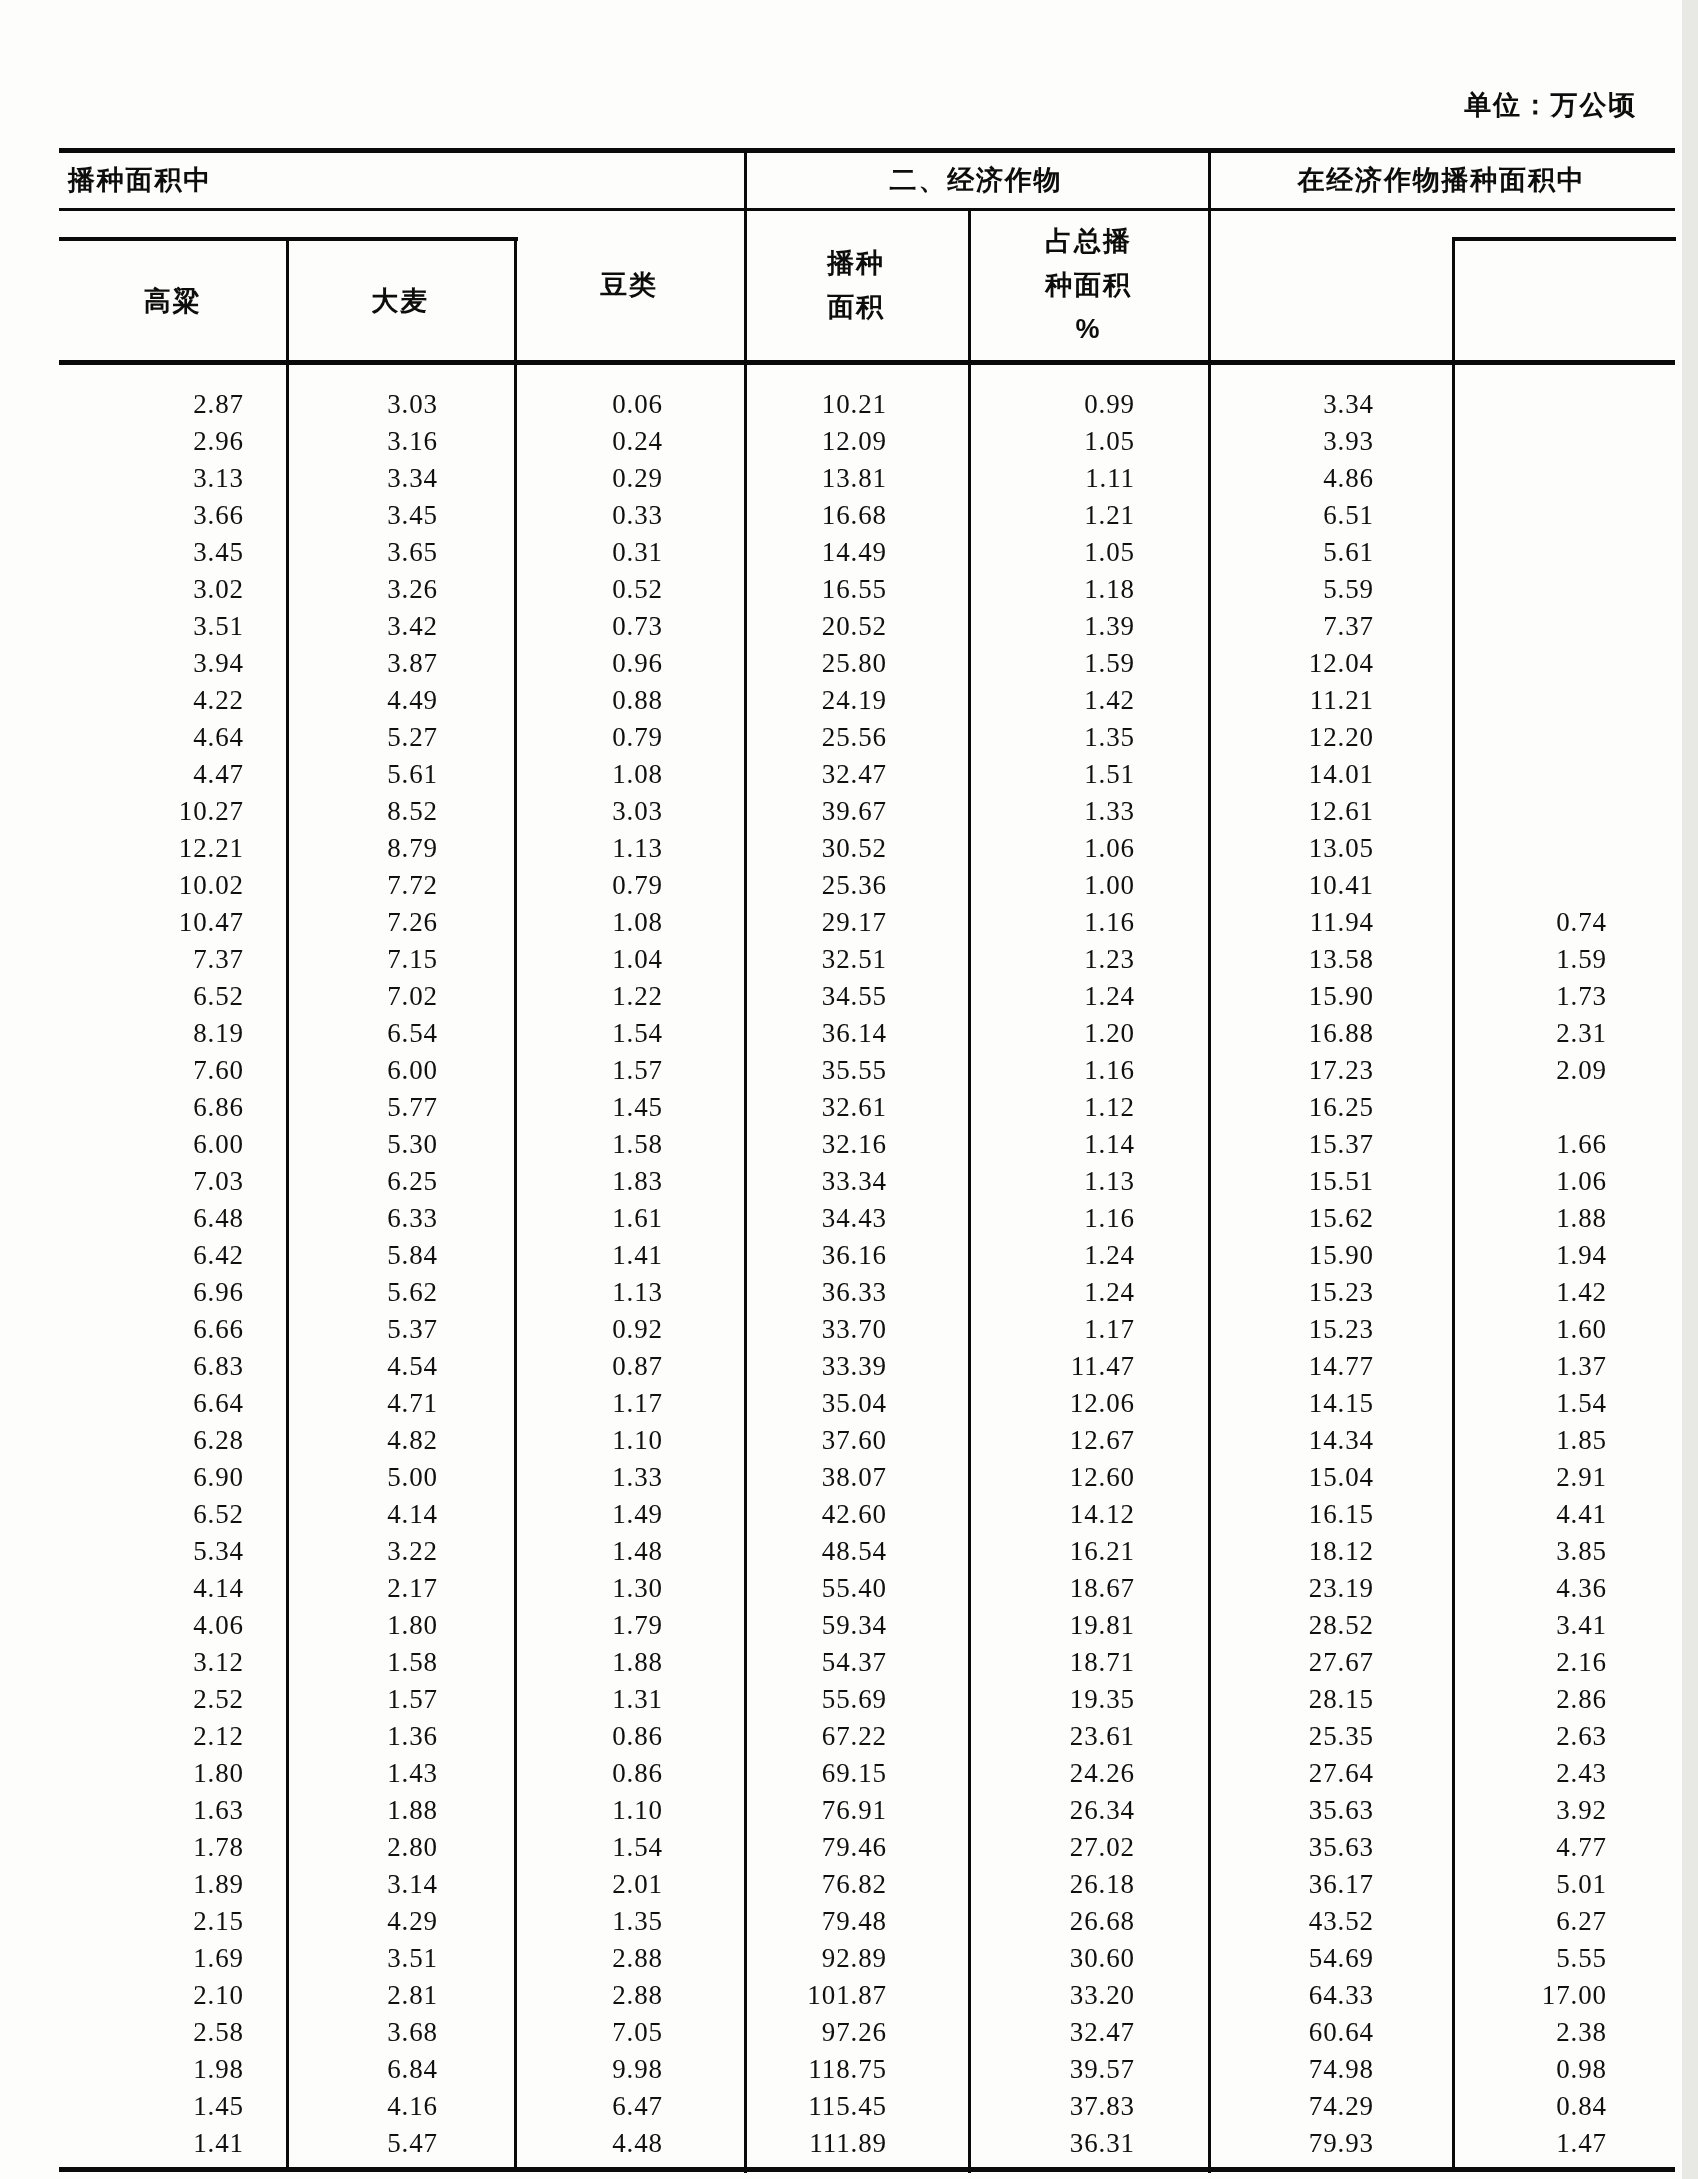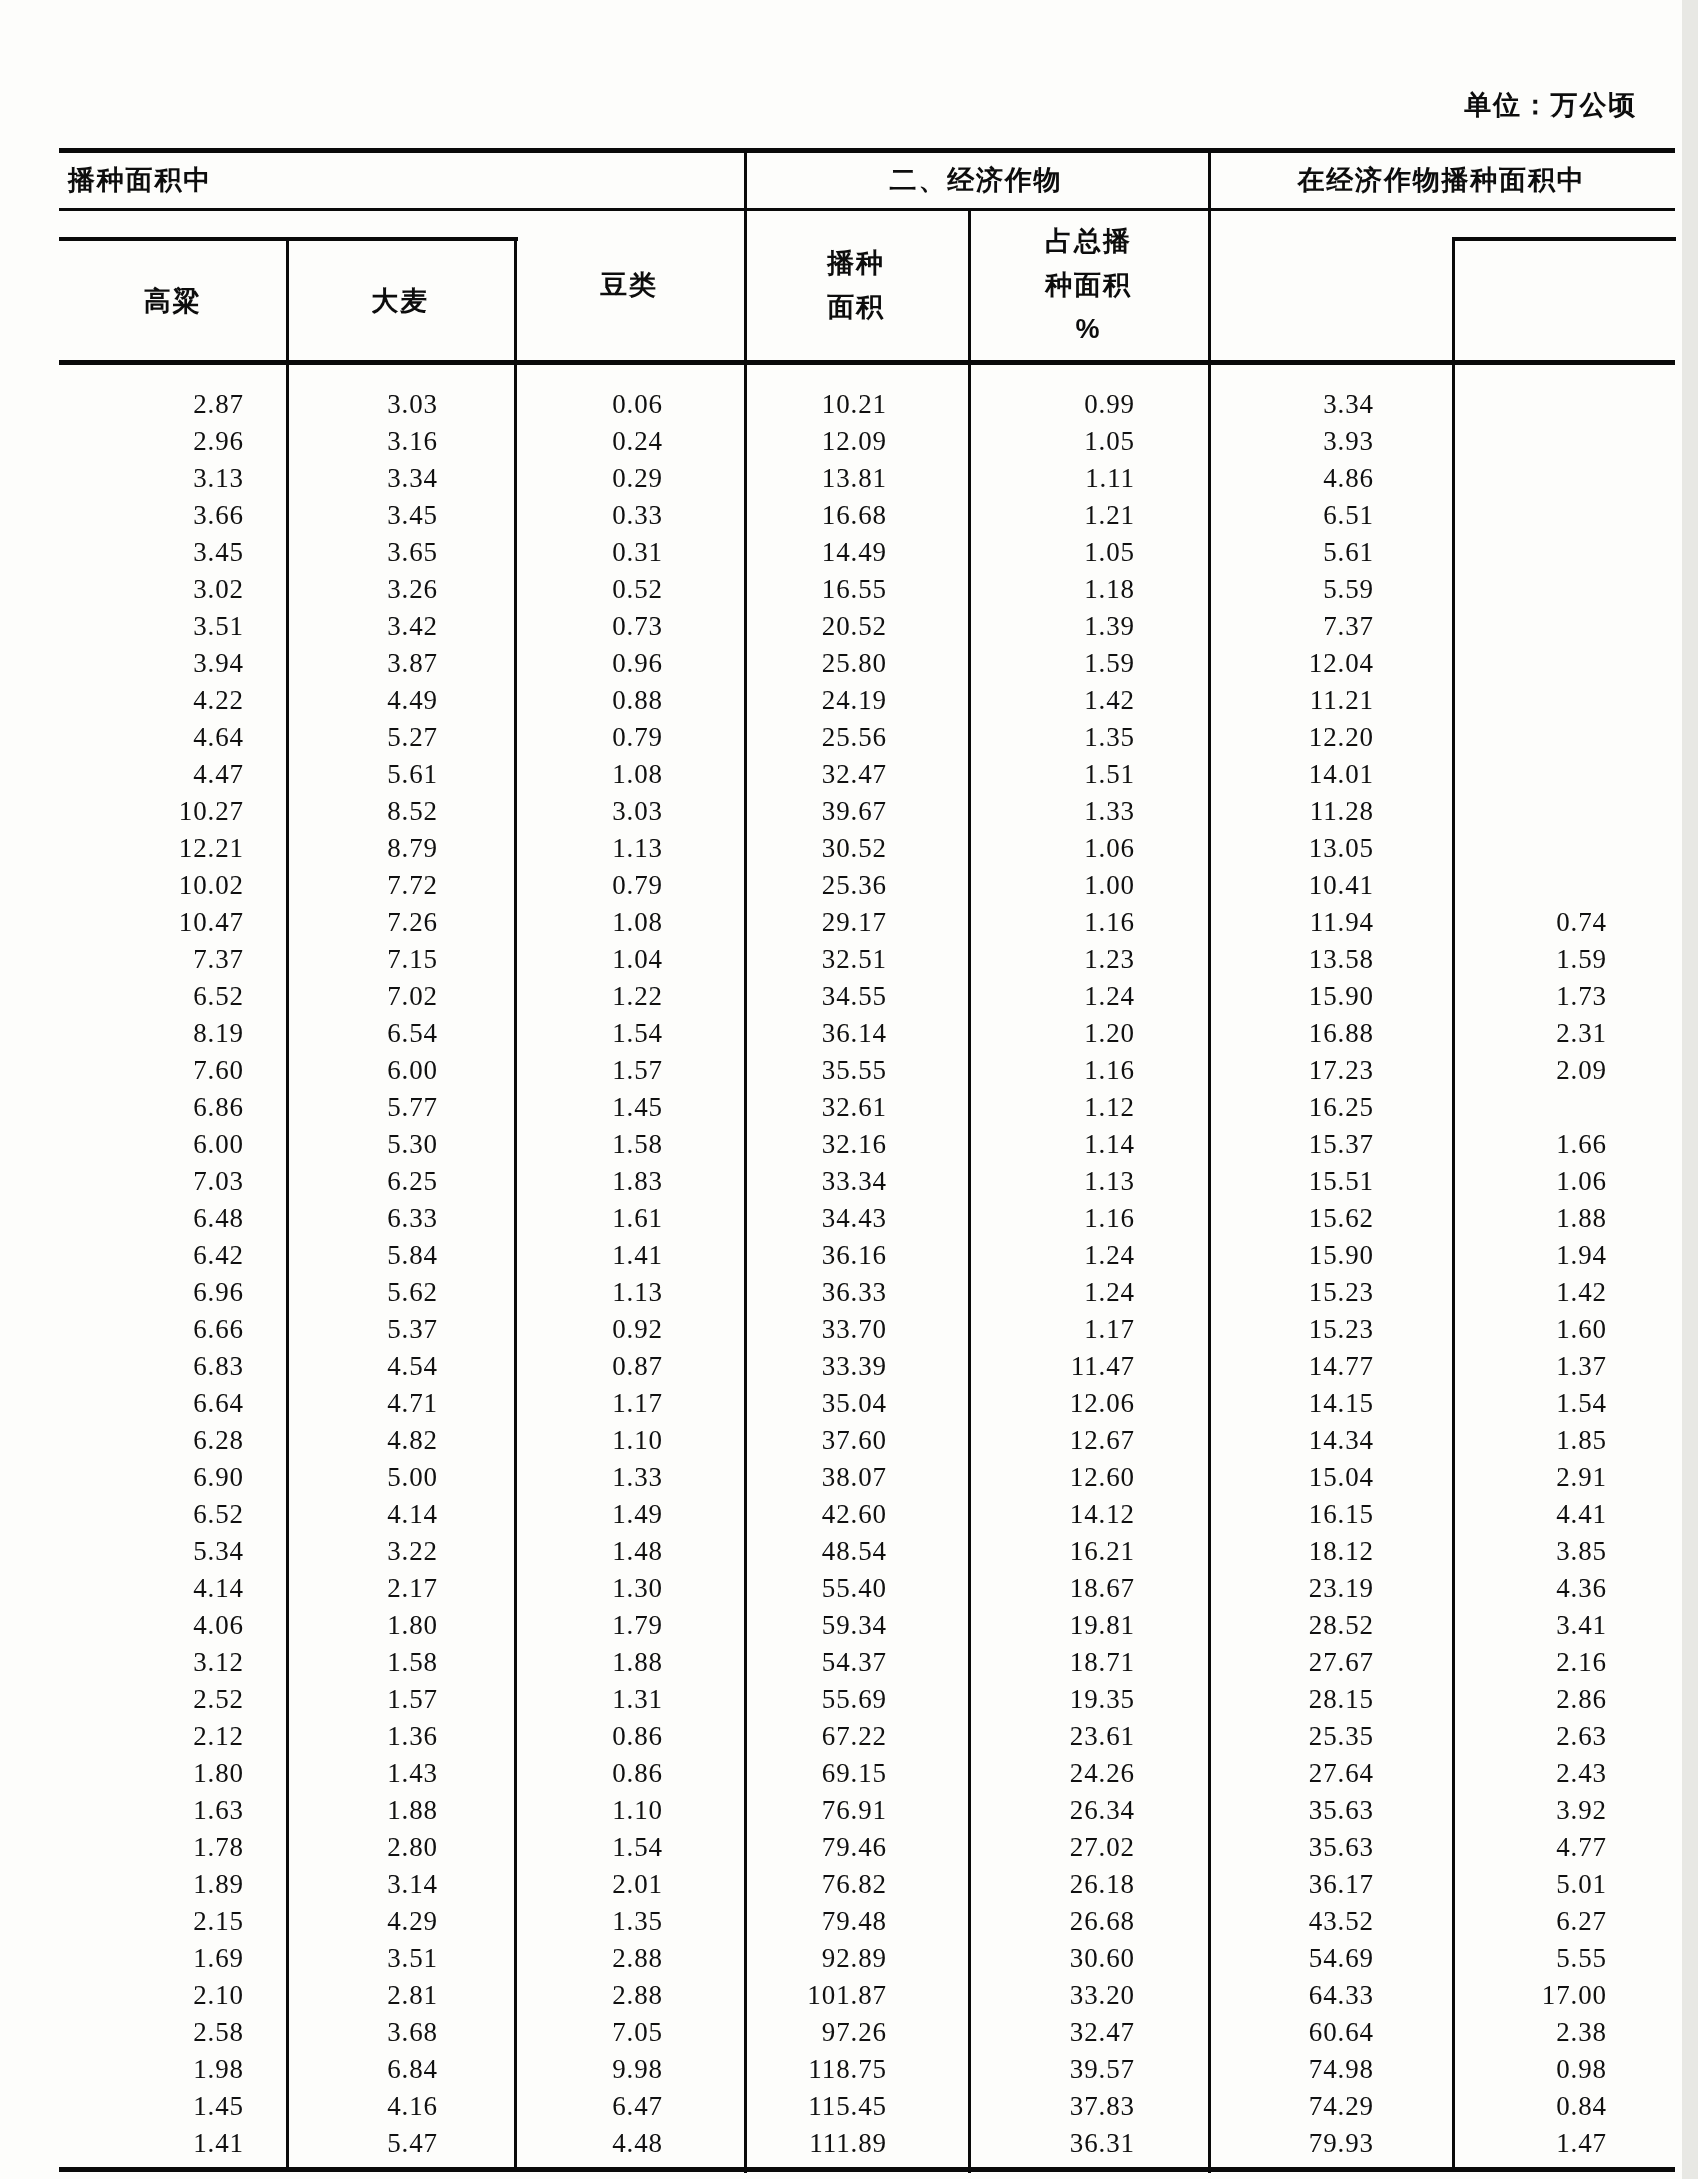--- a/index.html
+++ b/index.html
@@ -187,21 +187,21 @@
       <div class="cell c3">1.08</div>
       <div class="cell c4">32.47</div>
       <div class="cell c5">1.51</div>
       <div class="cell c6">14.01</div>
       <div class="cell c7"></div>
       <div class="cell c1">10.27</div>
       <div class="cell c2">8.52</div>
       <div class="cell c3">3.03</div>
       <div class="cell c4">39.67</div>
       <div class="cell c5">1.33</div>
-      <div class="cell c6">11.28</div>
+      <div class="cell c6">12.61</div>
       <div class="cell c7"></div>
       <div class="cell c1">12.21</div>
       <div class="cell c2">8.79</div>
       <div class="cell c3">1.13</div>
       <div class="cell c4">30.52</div>
       <div class="cell c5">1.06</div>
       <div class="cell c6">13.05</div>
       <div class="cell c7"></div>
       <div class="cell c1">10.02</div>
       <div class="cell c2">7.72</div>

